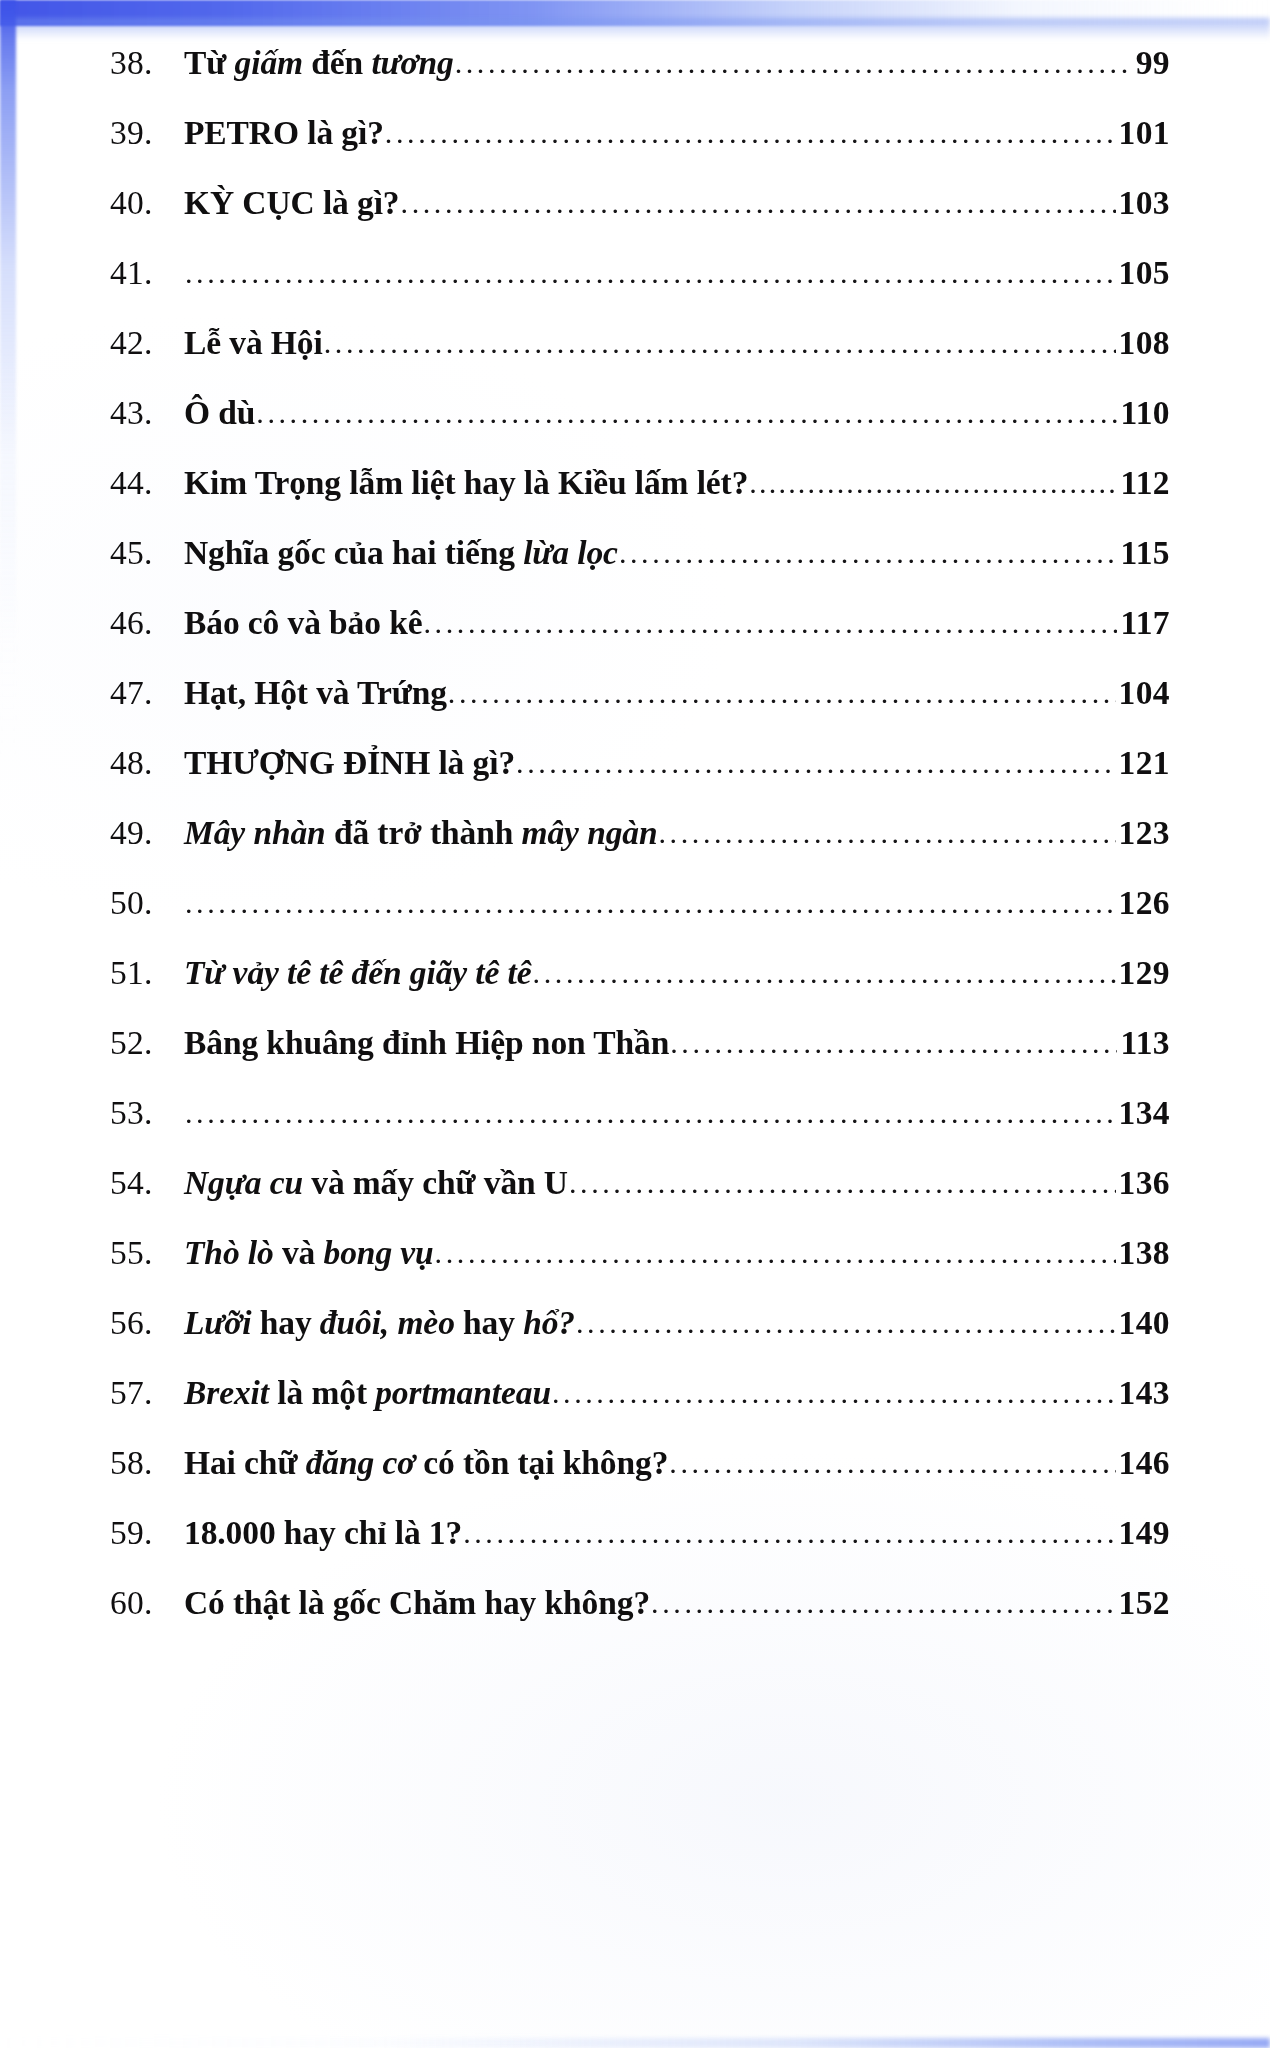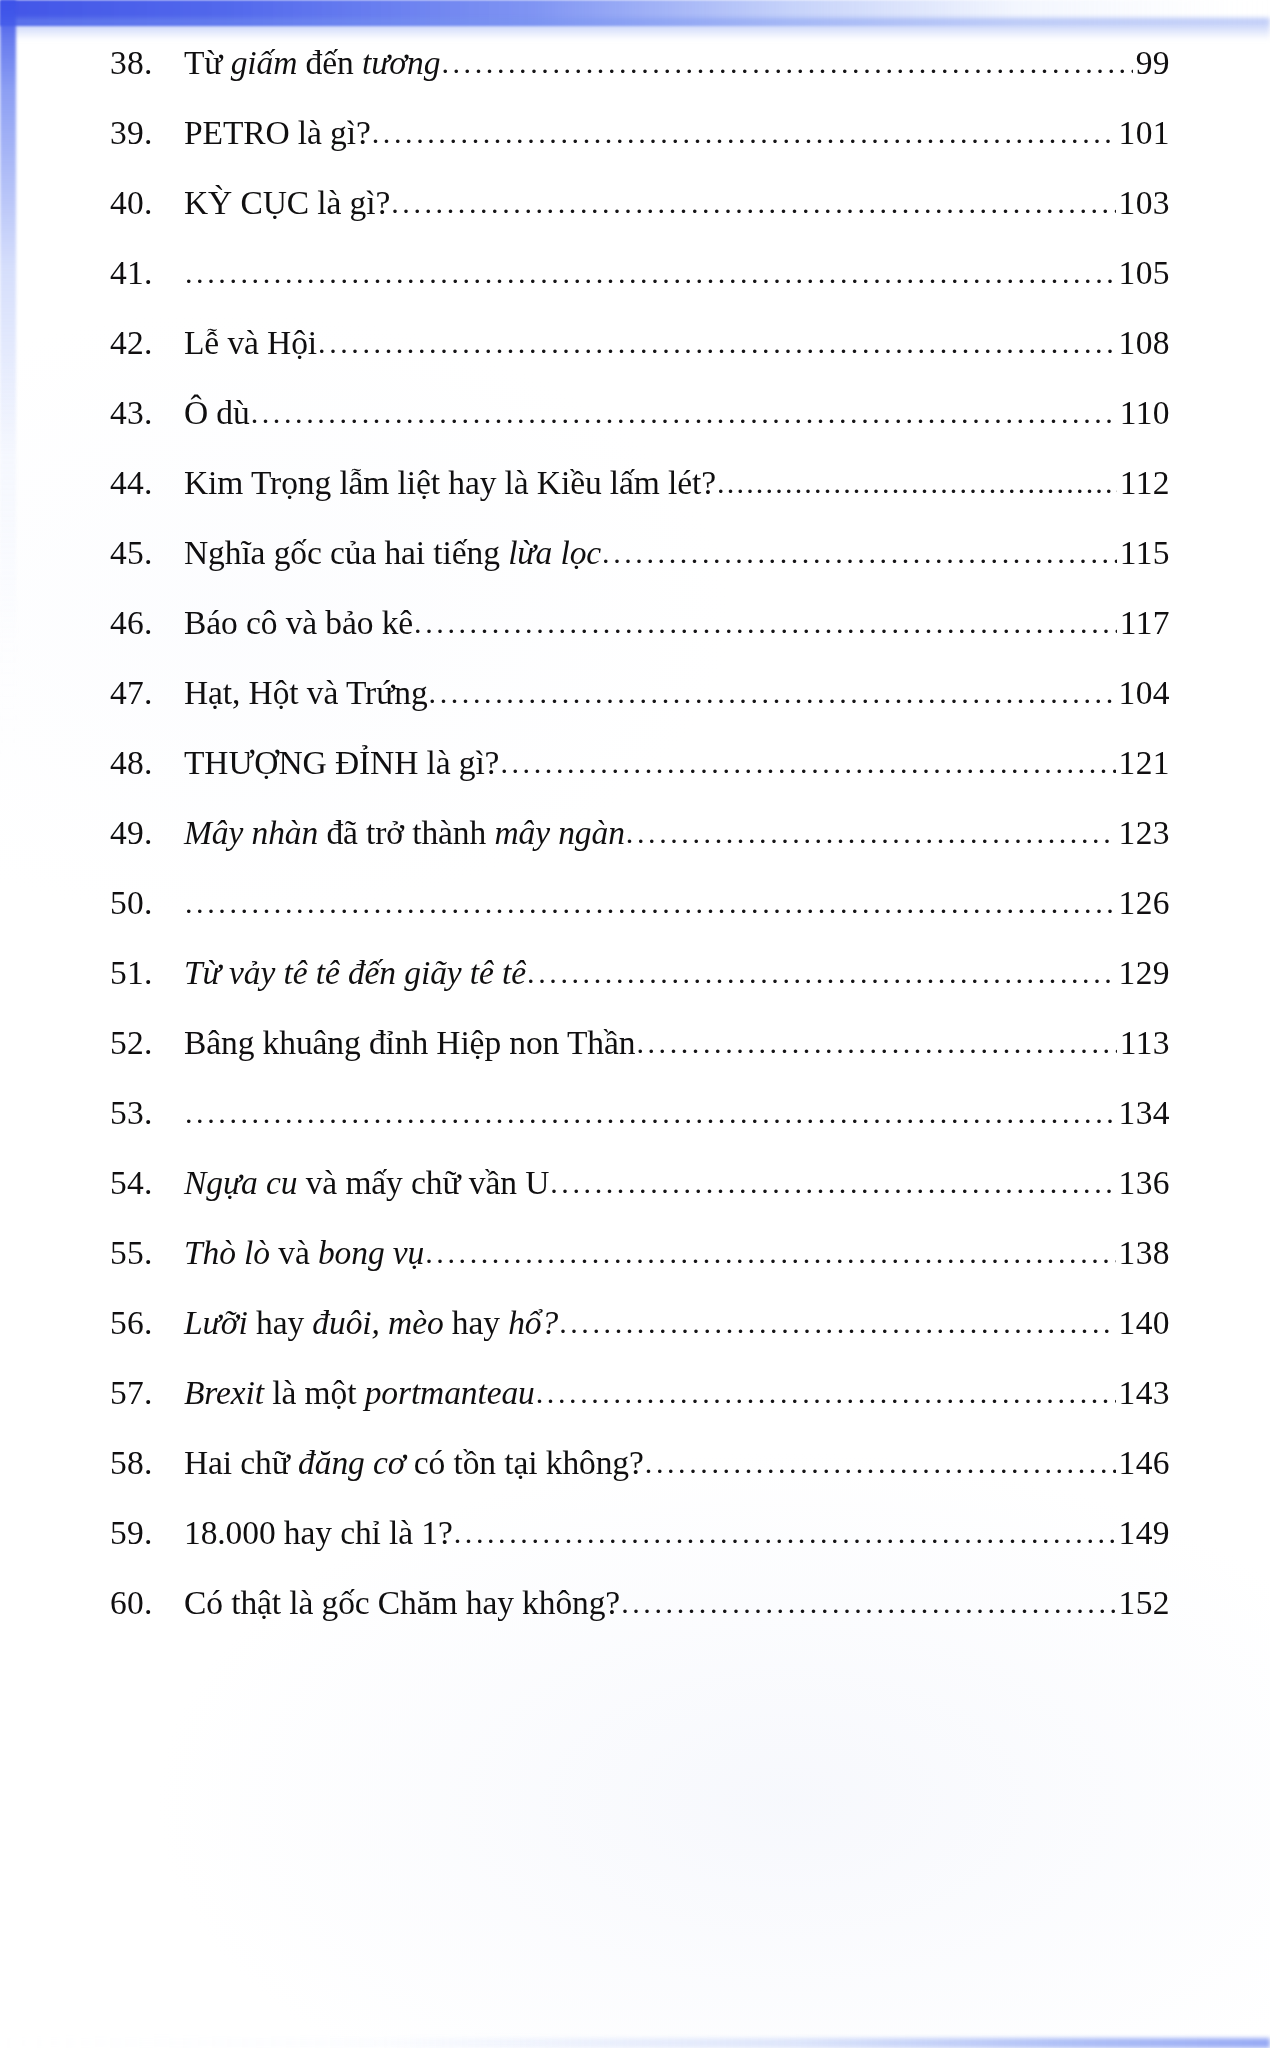--- a/index.html
+++ b/index.html
@@ -107,20 +107,21 @@
     width: 74px;
     text-align: left;
     letter-spacing: 0.3px;
     white-space: nowrap;
   }
 
   .toc-title {
     flex: 0 0 auto;
     white-space: nowrap;
     letter-spacing: -0.1px;
+    font-weight: bold;
   }
   .toc-title i {
     font-style: italic;
   }
 
   .toc-dots {
     flex: 1 1 auto;
     overflow: hidden;
     white-space: nowrap;
     margin: 0 1px;
@@ -130,20 +131,21 @@
     position: relative;
     top: -1px;
   }
 
   .toc-page {
     flex: 0 0 auto;
     text-align: right;
     white-space: nowrap;
     letter-spacing: 0.4px;
     padding-left: 2px;
+    font-weight: bold;
   }
 
   
   .tight .toc-dots { letter-spacing: 2.2px; }
 </style>
 </head>
 <body>
 
 <div id="paper-tint"></div>
 <div id="scan-edge-top"></div>

